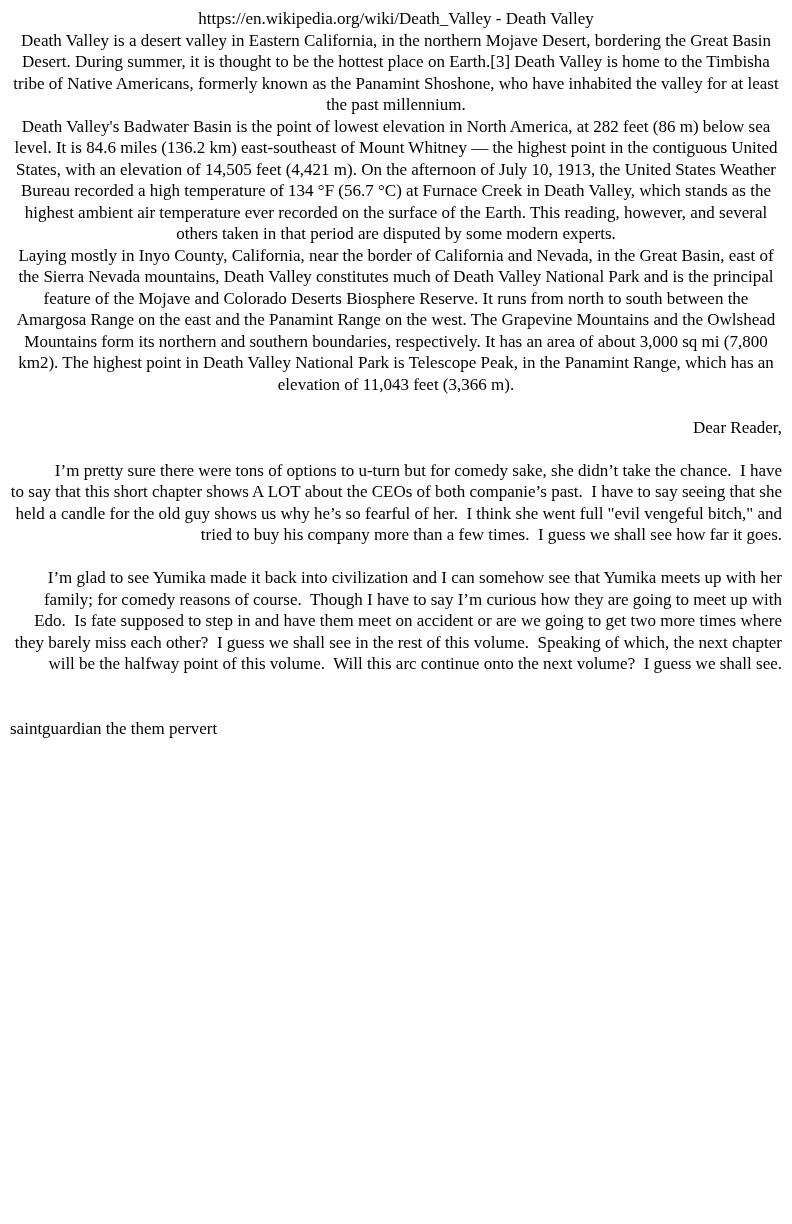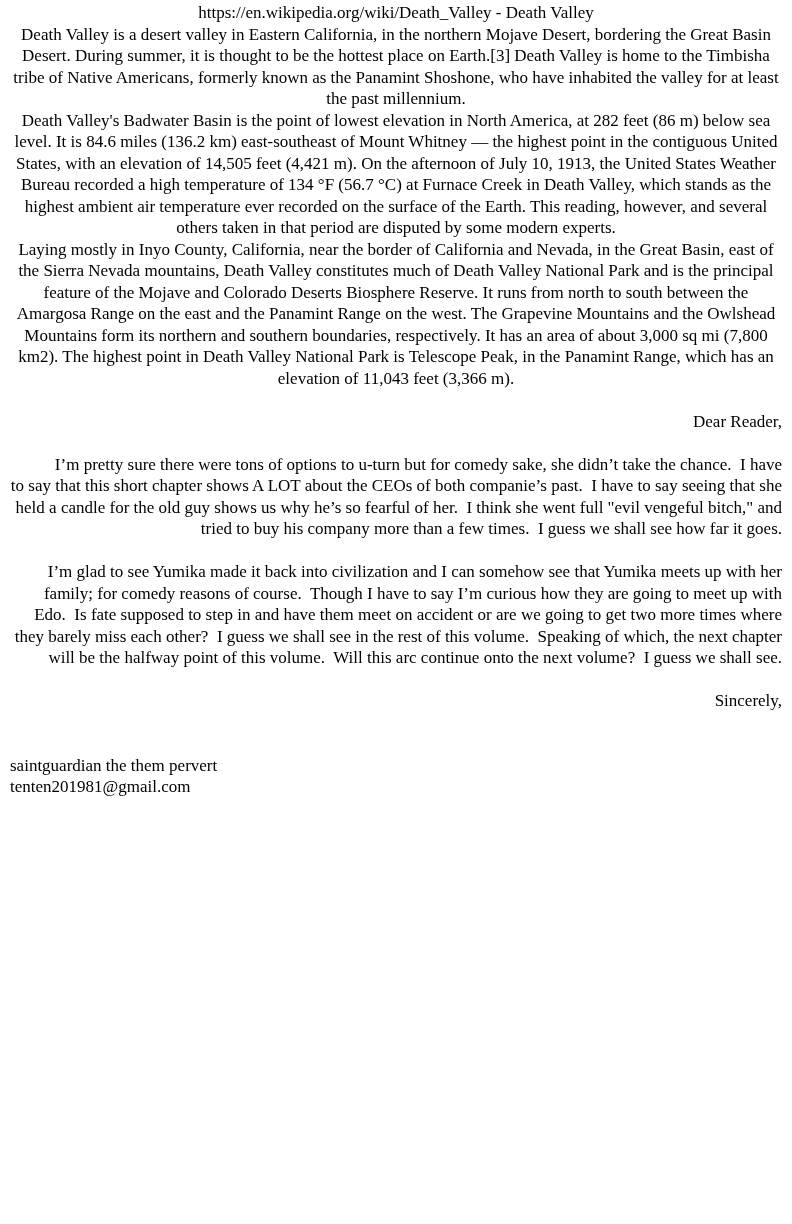--- a/index.html
+++ b/index.html
@@ -5,21 +5,21 @@
   html, body {
     margin: 0;
     padding: 0;
     background: #ffffff;
   }
   .page {
     position: relative;
     width: 792px;
     height: 1224px;
     box-sizing: border-box;
-    padding: 2px 10px 0 10px;
+    padding: 8px 10px 0 10px;
     background: #ffffff;
     color: #000000;
     font-family: "Liberation Serif", "DejaVu Serif", serif;
     font-size: 17px;
     line-height: 21.5px;
     overflow: hidden;
   }
   .page p {
     margin: 0;
     white-space: pre-wrap;
@@ -49,19 +49,17 @@
 
   <p class="centered">Laying mostly in Inyo County, California, near the border of California and Nevada, in the Great Basin, east of the Sierra Nevada mountains, Death Valley constitutes much of Death Valley National Park and is the principal feature of the Mojave and Colorado Deserts Biosphere Reserve. It runs from north to south between the Amargosa Range on the east and the Panamint Range on the west. The Grapevine Mountains and the Owlshead Mountains form its northern and southern boundaries, respectively. It has an area of about 3,000 sq mi (7,800 km2). The highest point in Death Valley National Park is Telescope Peak, in the Panamint Range, which has an elevation of 11,043 feet (3,366 m).</p>
 
   <p class="left gap1">Dear Reader,</p>
 
   <p class="left indent gap1">I’m pretty sure there were tons of options to u-turn but for comedy sake, she didn’t take the chance.  I have to say that this short chapter shows A LOT about the CEOs of both companie’s past.  I have to say seeing that she held a candle for the old guy shows us why he’s so fearful of her.  I think she went full "evil vengeful bitch," and tried to buy his company more than a few times.  I guess we shall see how far it goes.</p>
 
   <p class="left indent gap1">I’m glad to see Yumika made it back into civilization and I can somehow see that Yumika meets up with her family; for comedy reasons of course.  Though I have to say I’m curious how they are going to meet up with Edo.  Is fate supposed to step in and have them meet on accident or are we going to get two more times where they barely miss each other?  I guess we shall see in the rest of this volume.  Speaking of which, the next chapter will be the halfway point of this volume.  Will this arc continue onto the next volume?  I guess we shall see.</p>
 
 
-  <p class="left gap1">Sincerely,</p>
 
   <p class="left gap2">saintguardian the them pervert</p>
 
-  <p class="left">tenten201981@gmail.com</p>
 
 </div>
 
 </body></html>

